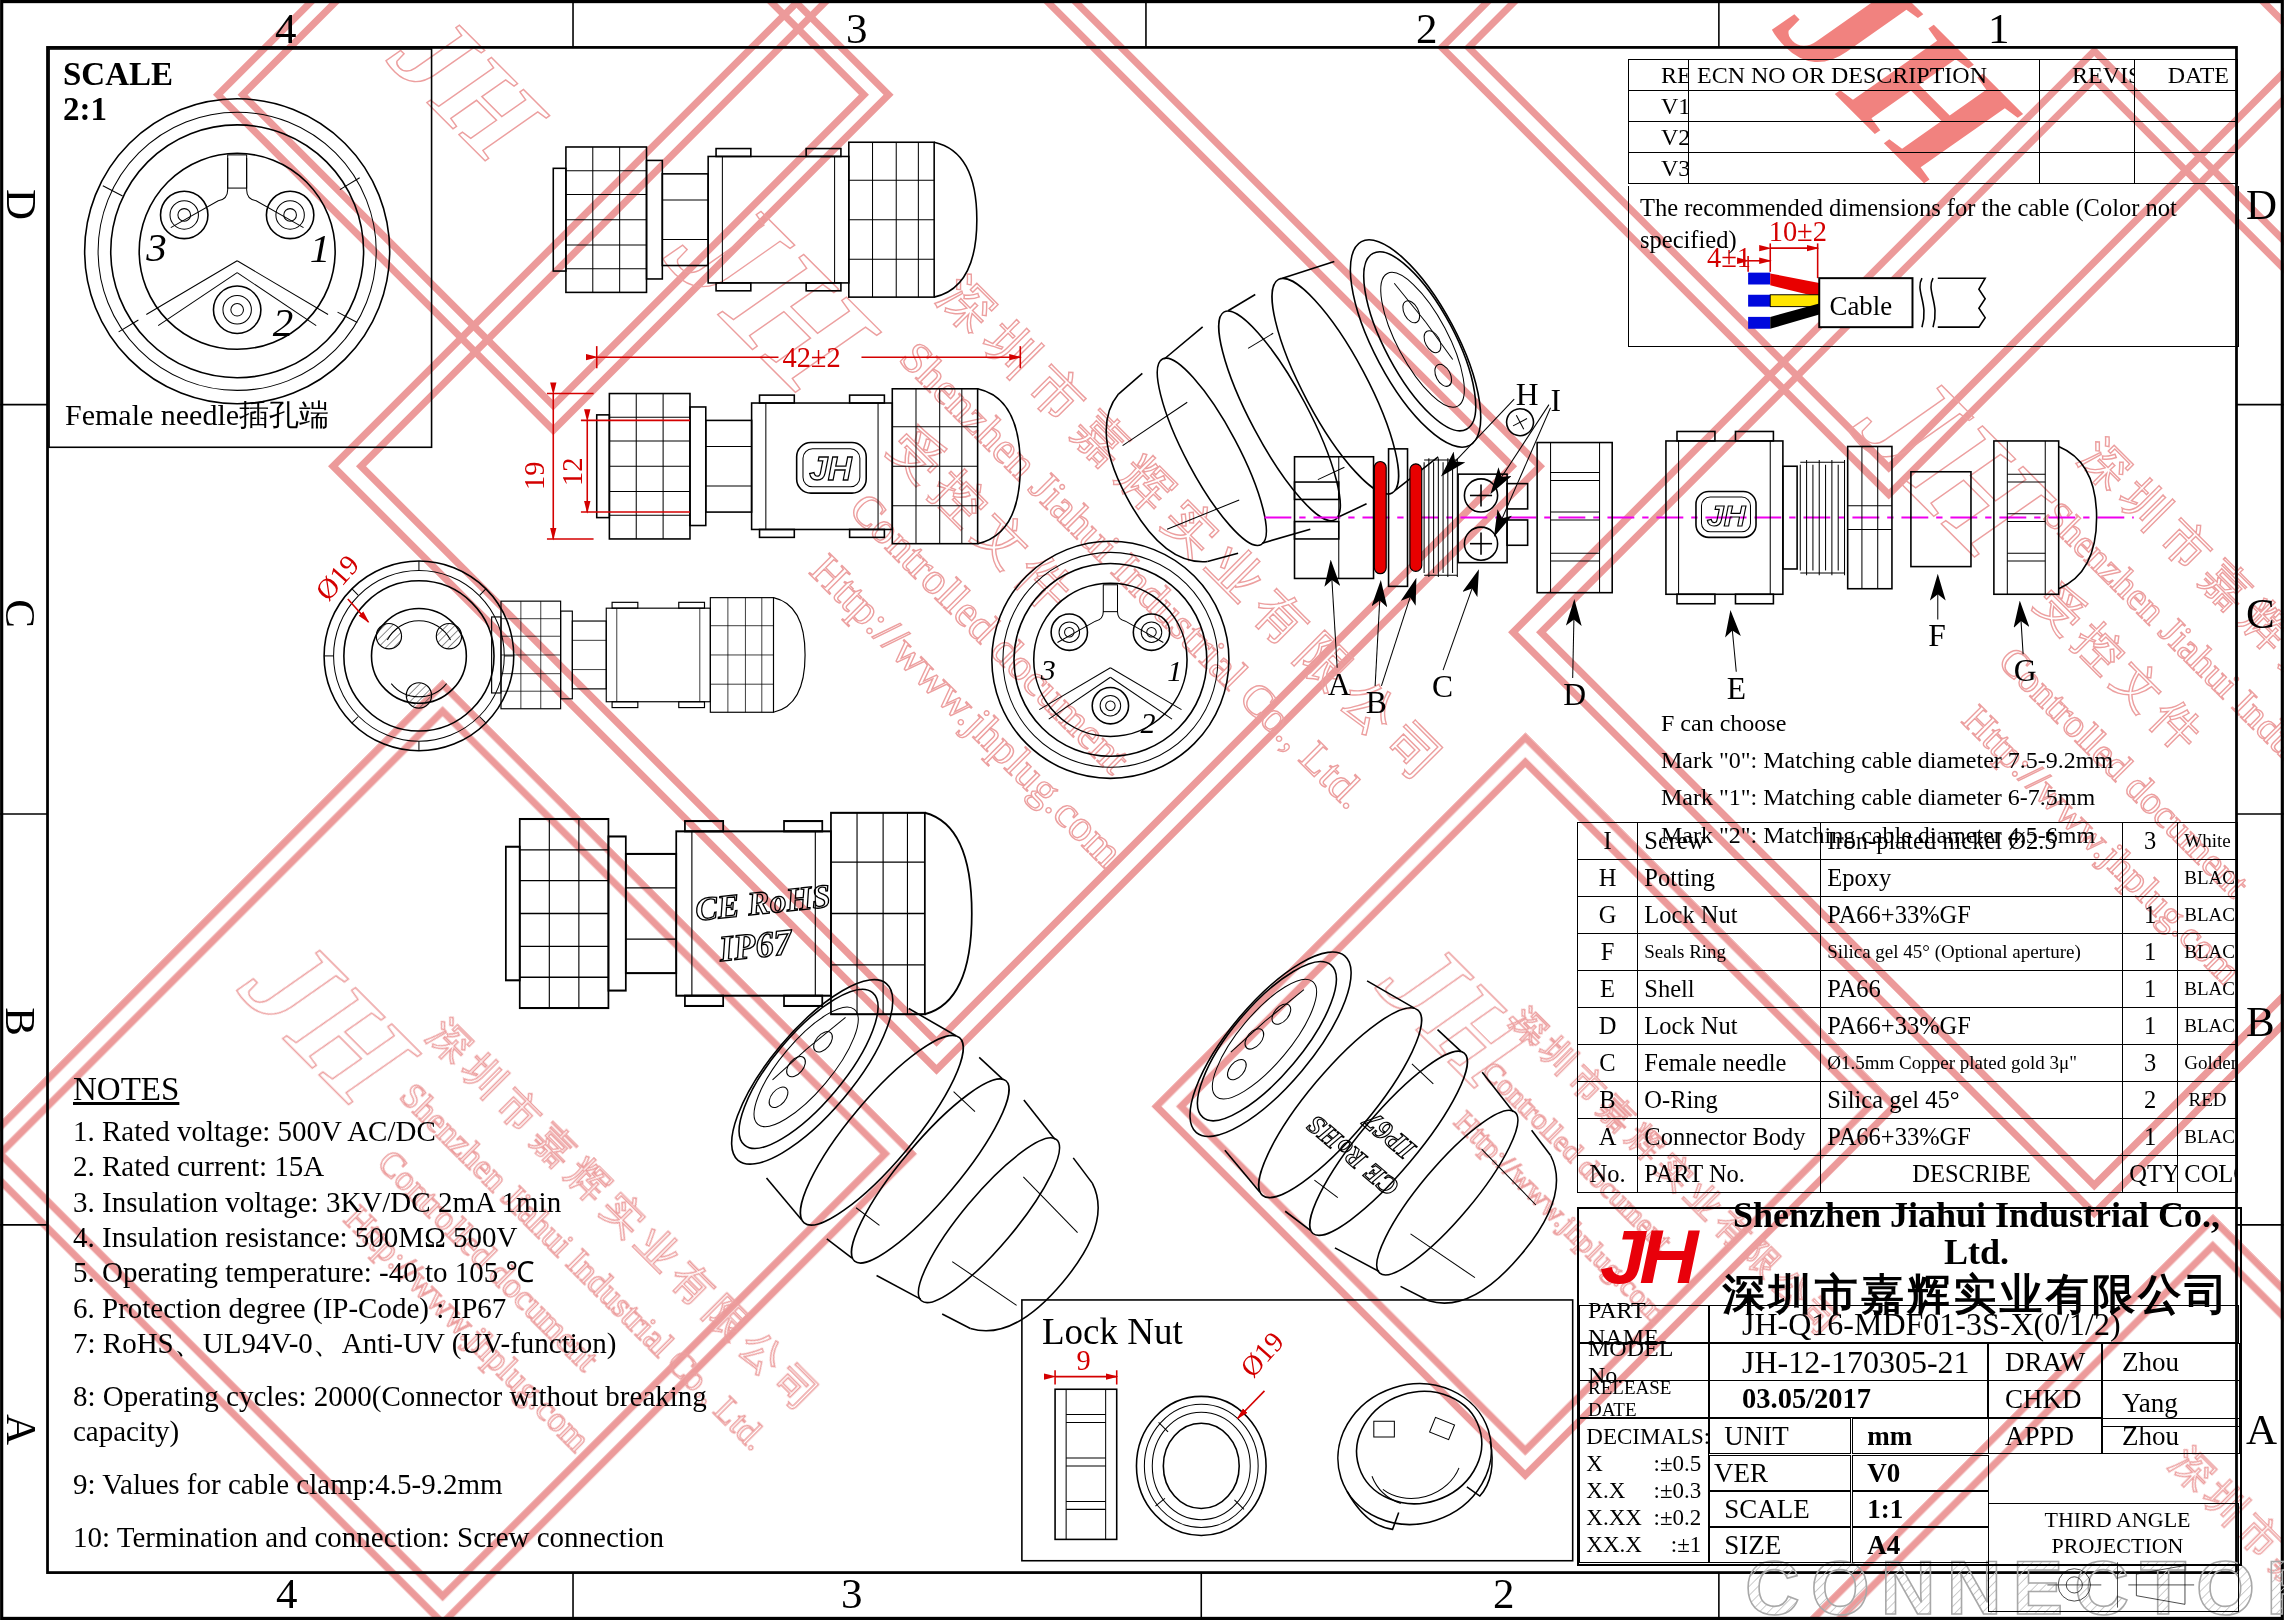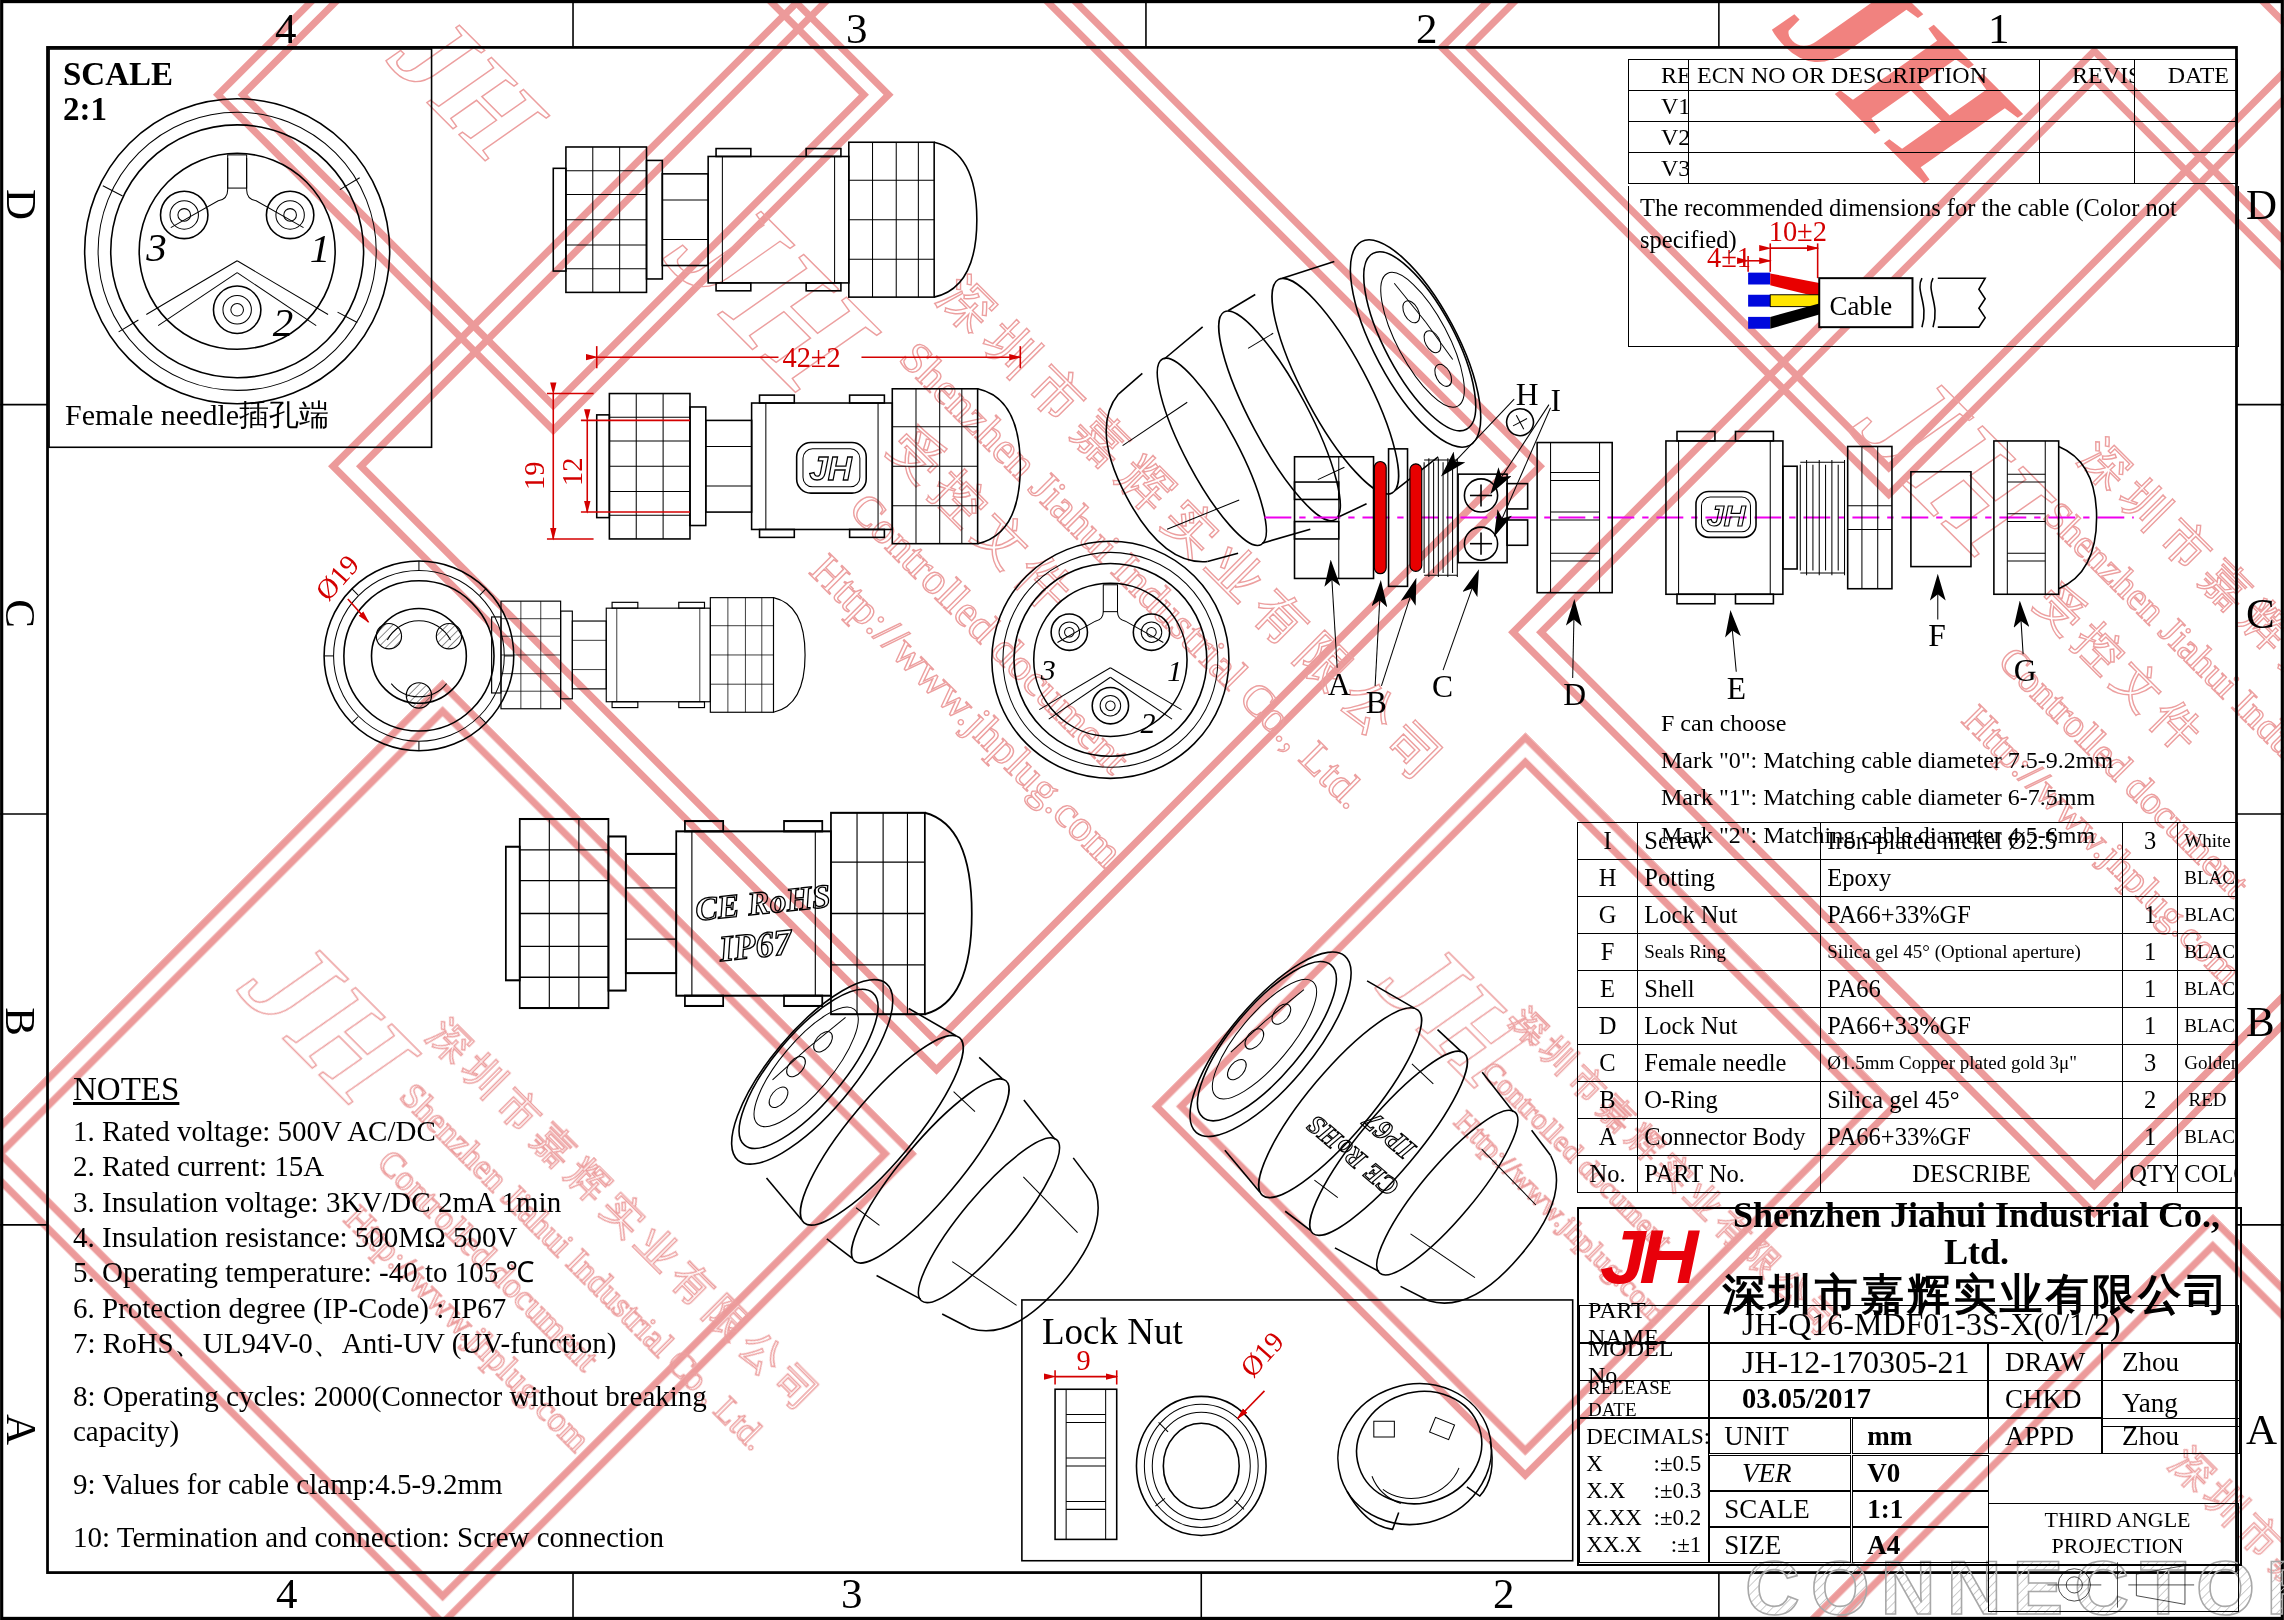--- a/index.html
+++ b/index.html
@@ -732,21 +732,21 @@
           <span>X.XX</span>
           <span>:±0.2</span>
         </div>
     <div>
           <span>XX.X</span>
           <span>:±1</span>
         </div>
   </div>
   <div class="cell" style="left:130px;top:209px;width:142px;height:36px;padding-left:14.2px;">UNIT</div>
   <div class="cell bold" style="left:273px;top:209px;width:137px;height:36px;padding-left:14.2px;">mm</div>
-  <div class="cell" style="left:130px;top:246px;width:142px;height:36px;padding-left:32px;font-style:italic;">VER</div>
+  <div class="cell" style="left:130px;top:246px;width:142px;height:36px;padding-left:4px;">VER</div>
   <div class="cell bold" style="left:273px;top:246px;width:137px;height:36px;padding-left:14.2px;">V0</div>
   <div class="cell" style="left:130px;top:282px;width:142px;height:36px;padding-left:14.2px;">SCALE</div>
   <div class="cell bold" style="left:273px;top:282px;width:137px;height:36px;padding-left:14.2px;">1:1</div>
   <div class="cell" style="left:130px;top:318px;width:142px;height:36px;padding-left:14.2px;">SIZE</div>
   <div class="cell bold" style="left:273px;top:318px;width:137px;height:36px;padding-left:14.2px;">A4</div>
   <div class="cell" style="left:409px;top:209px;width:114px;height:36px;padding-left:16px;">APPD</div>
   <div class="cell" style="left:523px;top:209px;width:138px;height:36px;padding-left:19px;">Zhou</div>
   <div class="cell" id="proj" style="left:409px;top:246px;width:251px;height:109px;">
     <div class="t">THIRD ANGLE PROJECTION</div>
     <svg width="237" height="76" viewBox="0 0 300 96" style="position:static">

